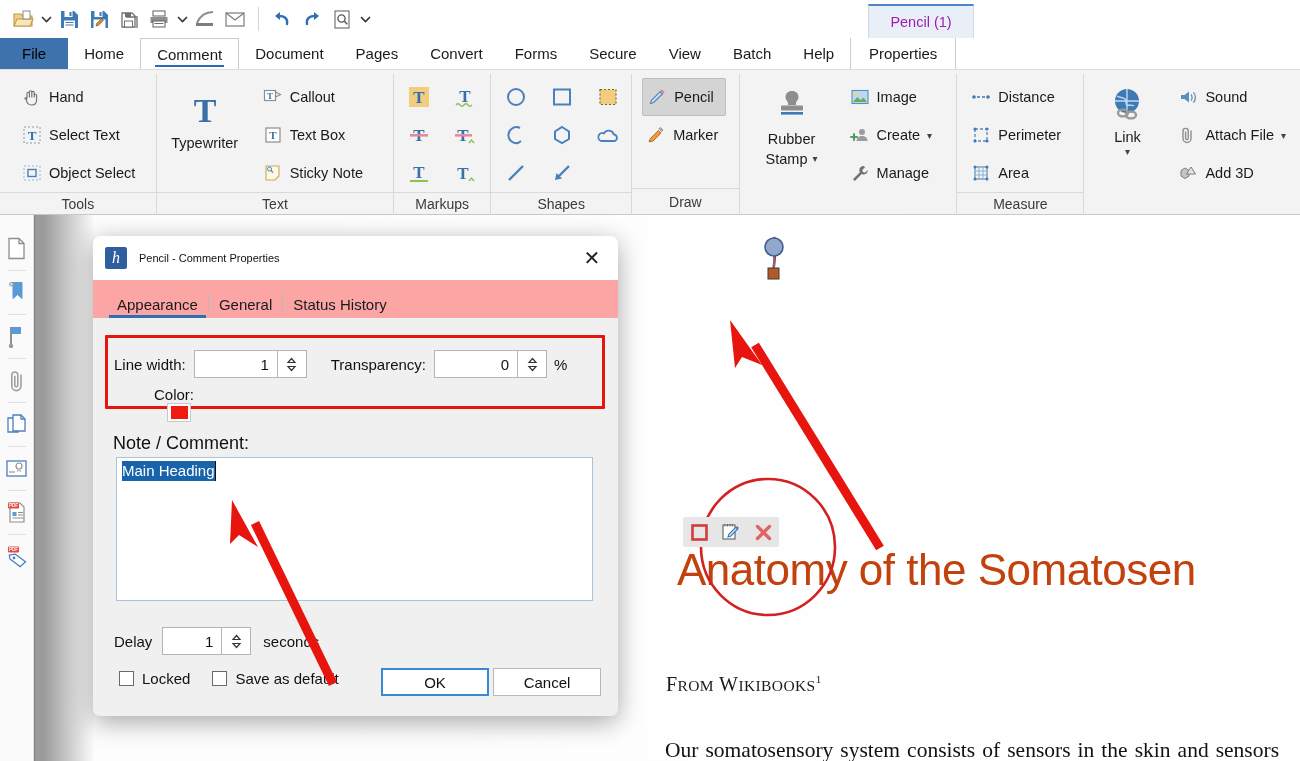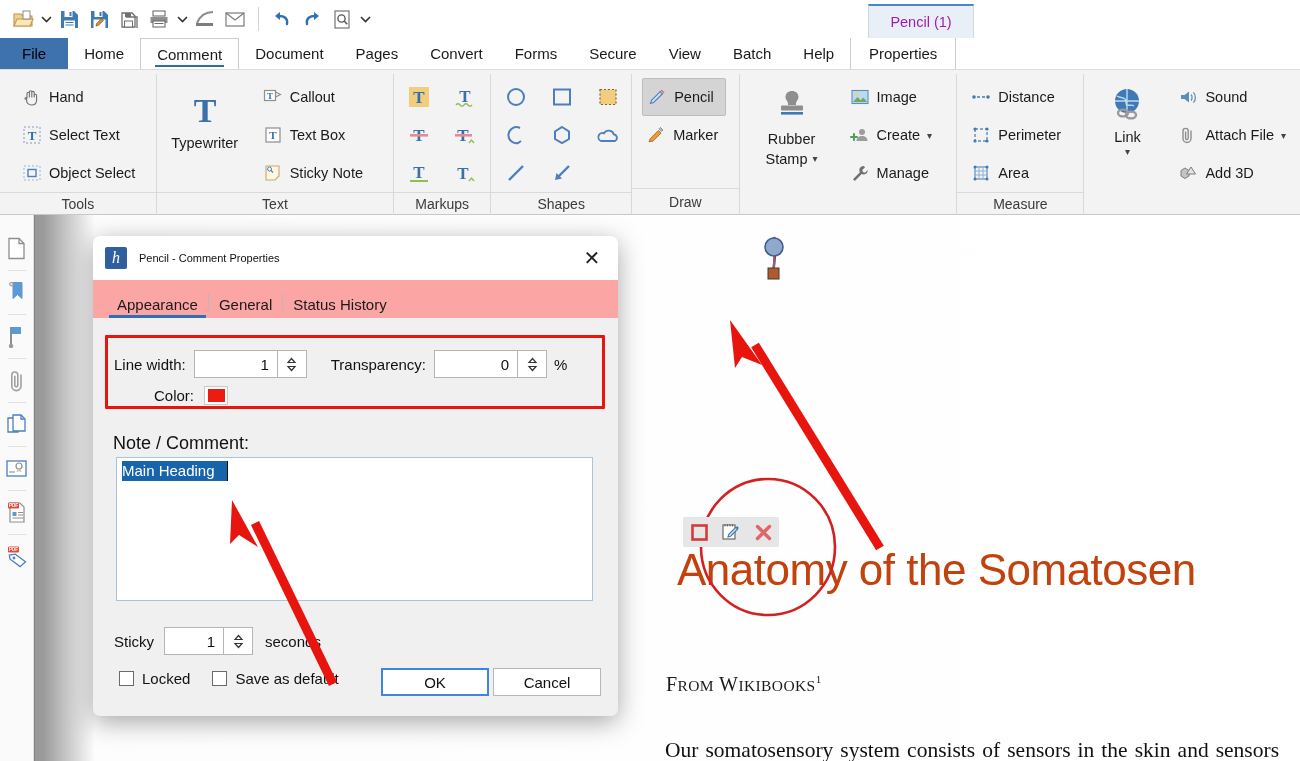--- a/index.html
+++ b/index.html
@@ -204,21 +204,21 @@
   }
   .swatch i { display:block; width:17px; height:13px; background:#ee1b11; }
 
   .note-label { position:absolute; left:113px; top:433px; font-size:18px; color:#111; }
   .note-area {
     position:absolute; left:116px; top:457px; width:477px; height:144px;
     background:#fff; border:1px solid #a9c3dd; padding:4px 5px;
     font-size:15px; color:#111;
   }
   .sel-text {
-    background:#1764ab; color:#fff; padding:1px 12px 2px 0;
+    background:#1764ab; color:#fff; padding:1px 0 2px 0;
     border-right:1.5px solid #111;
   }
 
   .chk {
     width:15px; height:15px; border:1px solid #6a6a6a; background:#fff; cursor:pointer;
     display:inline-block; flex:none;
   }
   .btn {
     height:28px; background:#fff; border:1px solid #b7b7b7;
     display:flex; align-items:center; justify-content:center;
@@ -895,34 +895,34 @@
       </div>
       <div class="spinner">
         <svg width="13" height="17" viewBox="0 0 13 17">
           <path d="M6.5 2.5L10 6.5H3z" fill="none" stroke="#333" stroke-width="1.2"></path>
           <path d="M6.5 14.5L10 10.5H3z" fill="none" stroke="#333" stroke-width="1.2"></path>
         </svg>
       </div>
       <span class="fld-label" style="margin-left:7px">%</span>
     </div>
 
-    <div class="row" style="position:absolute; left:61px; top:150px;">
+    <div class="row" style="position:absolute; left:61px; top:150px;flex-direction:column;">
       <span class="fld-label">Color:</span>
       <div class="swatch" style="margin-left:10px">
           <i></i>
         </div>
     </div>
 
     <div class="note-label" style="position:absolute; left:20px; top:197px;">Note / Comment:</div>
     <div class="note-area" style="position:absolute; left:23px; top:221px;">
       <span class="sel-text">Main Heading</span>
     </div>
 
     <div class="row" style="position:absolute; left:21px; top:391px;">
-      <span class="fld-label">Sticky</span>
+      <span class="fld-label">Delay</span>
       <div class="numinput" style="width:60px; margin-left:10px;">
         <span>1</span>
       </div>
       <div class="spinner">
         <svg width="13" height="17" viewBox="0 0 13 17">
           <path d="M6.5 2.5L10 6.5H3z" fill="none" stroke="#333" stroke-width="1.2"></path>
           <path d="M6.5 14.5L10 10.5H3z" fill="none" stroke="#333" stroke-width="1.2"></path>
         </svg>
       </div>
       <span class="fld-label" style="margin-left:12px">seconds</span>

